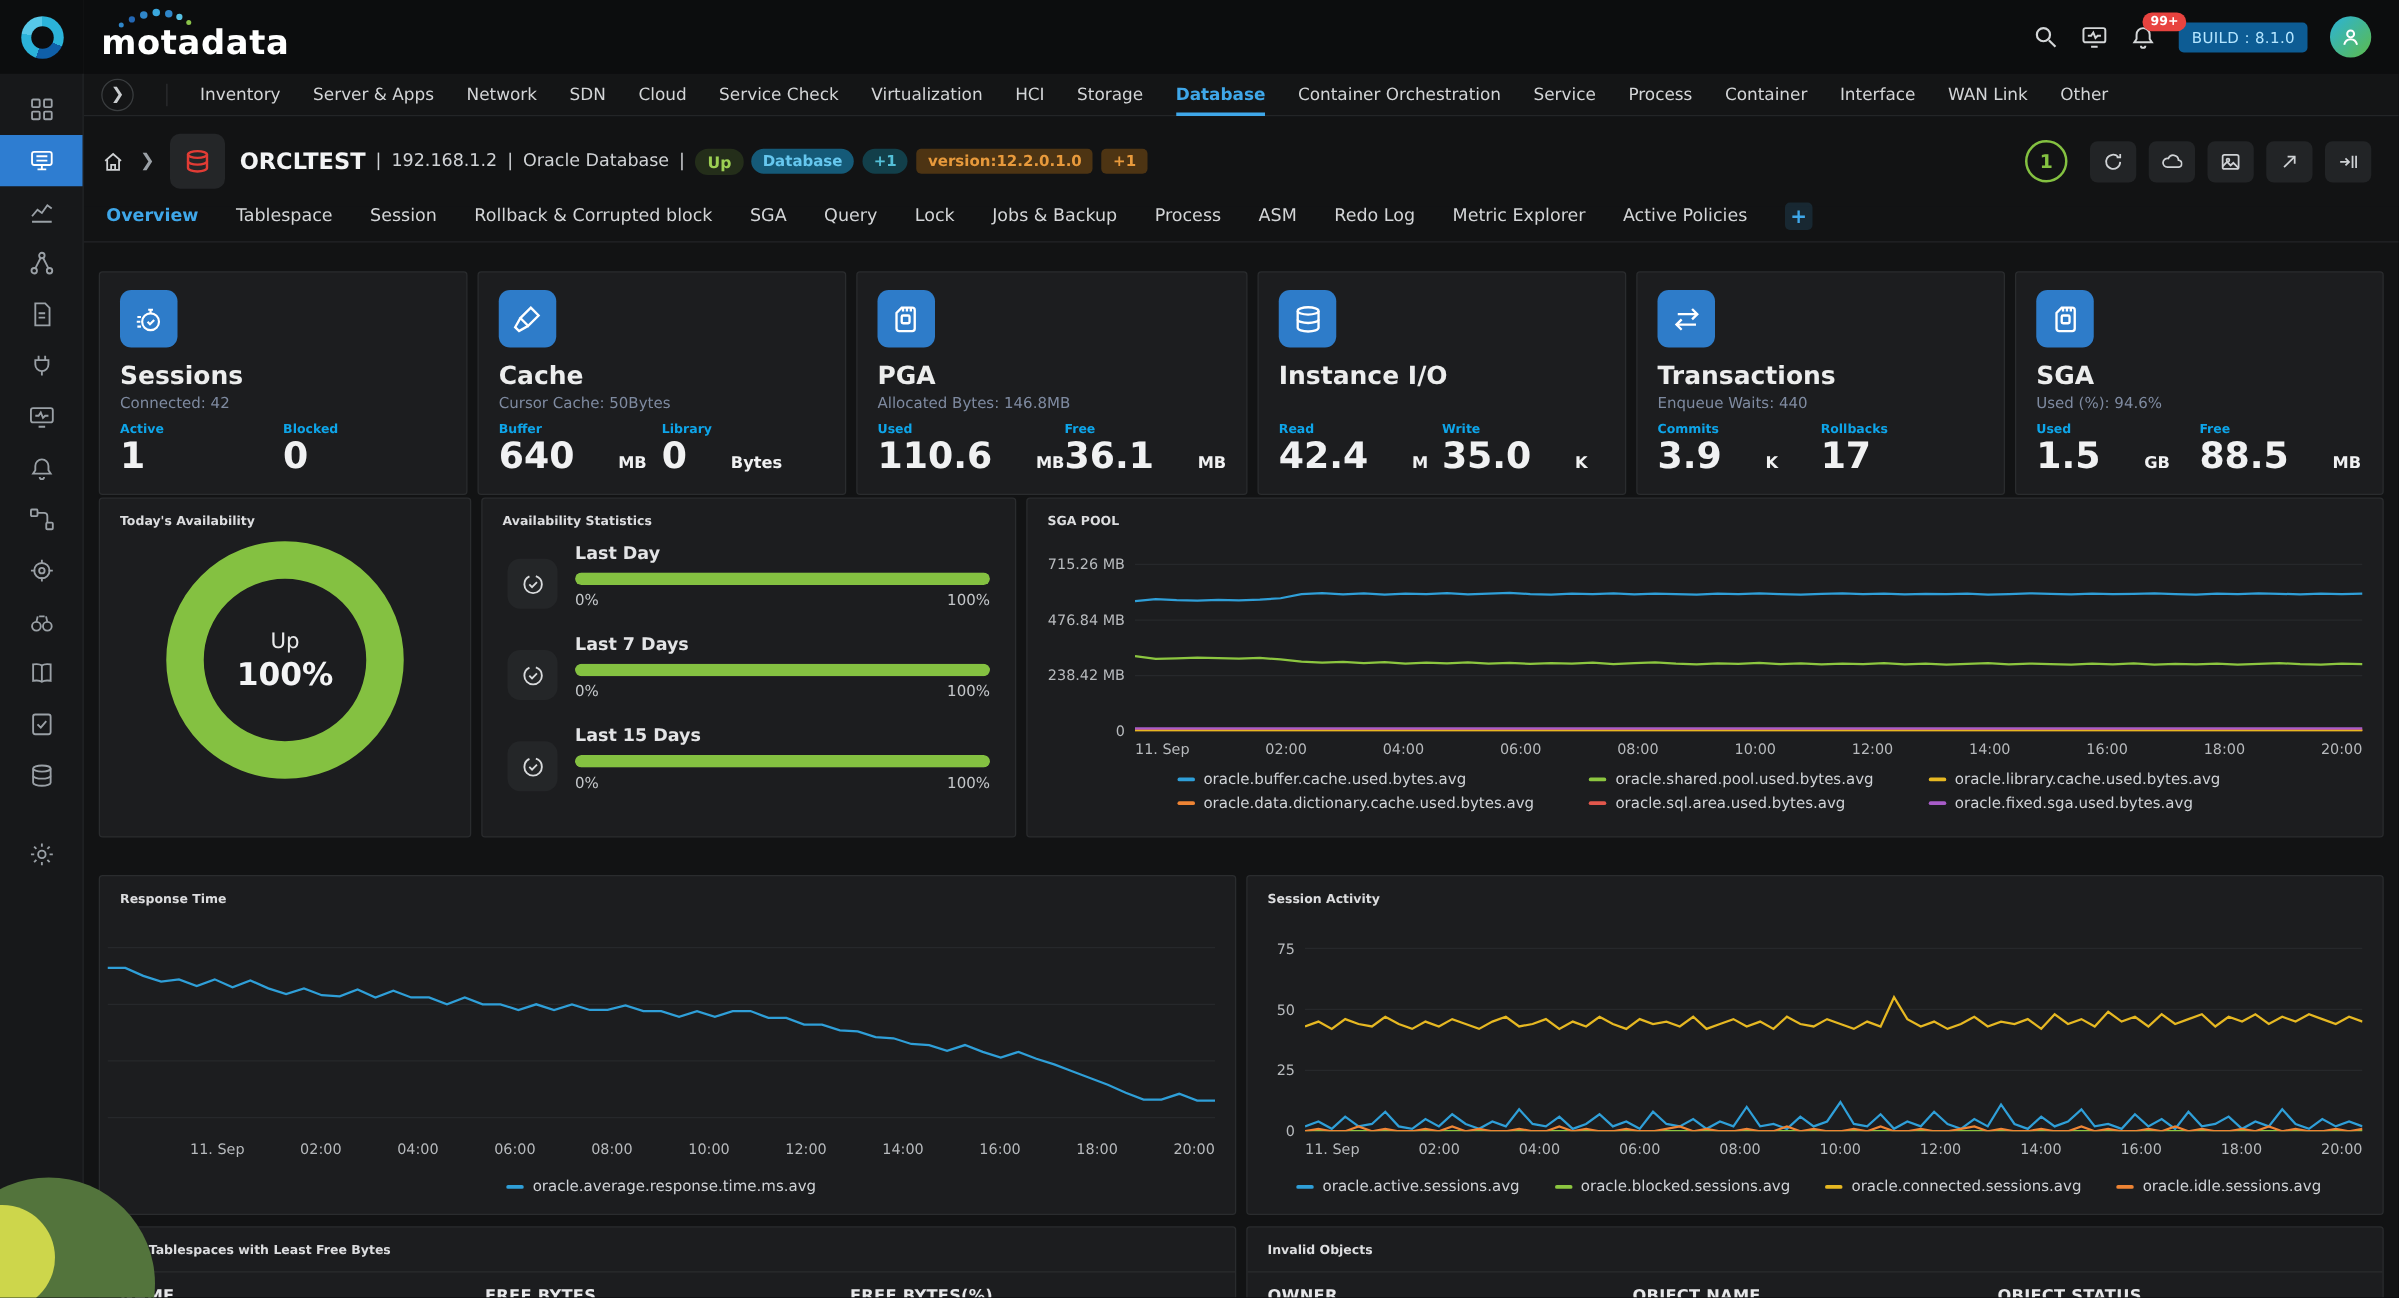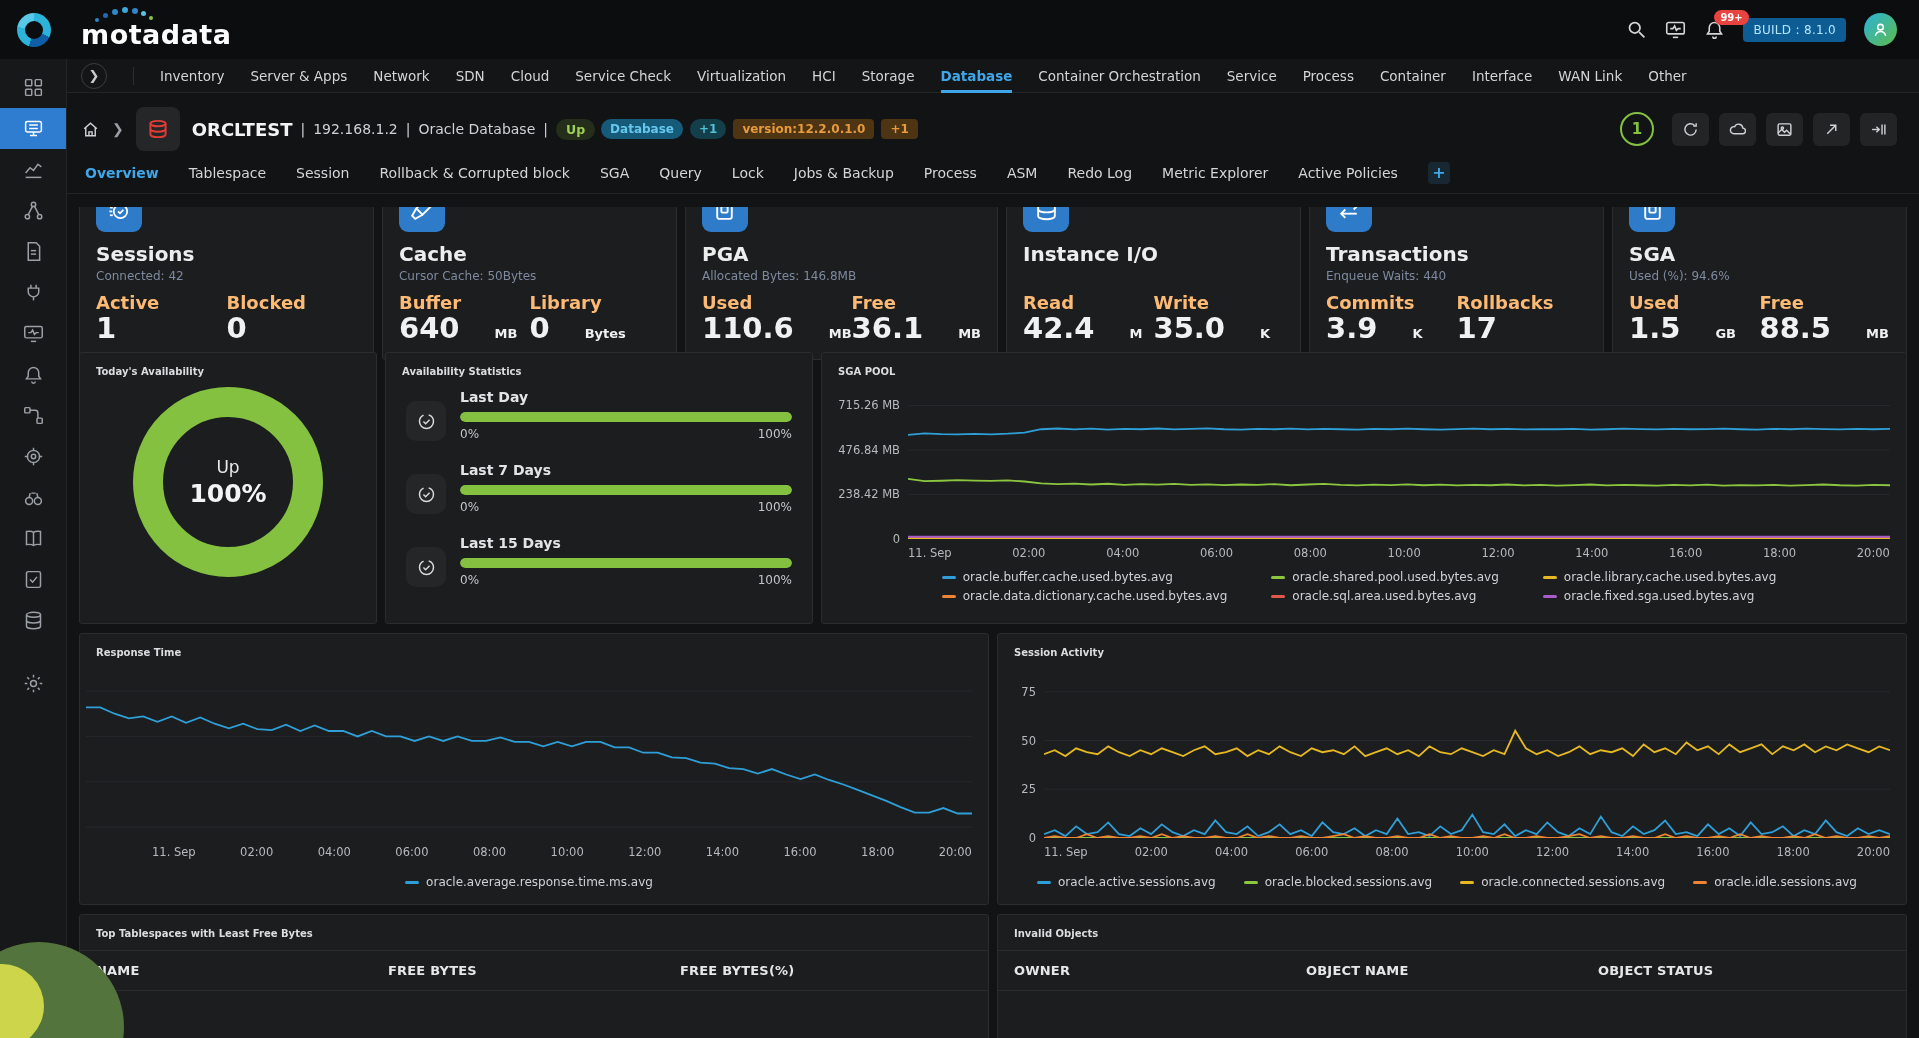--- a/index.html
+++ b/index.html
@@ -61,35 +61,35 @@
   .act-btn{width:37px;height:33px;background:#222426;border-radius:6px;color:#cfd2d5;display:flex;align-items:center;justify-content:center;cursor:pointer;}
   .act-btn svg{width:17px;height:17px;}
 
   
   .tabs{position:absolute;left:67px;right:0;top:152px;height:42px;border-bottom:1px solid #232527;display:flex;align-items:center;gap:30px;padding:0 18px;}
   .tab{font-size:14px;color:#d3d5d7;cursor:pointer;white-space:nowrap;}
   .tab.active{color:#3fa7e9;font-weight:700;}
   .tab-add{width:22px;height:22px;border-radius:4px;background:rgba(63,167,233,.14);color:#3fa7e9;font-size:16px;font-weight:700;display:flex;align-items:center;justify-content:center;cursor:pointer;}
 
   
-  .content{position:absolute;left:67px;right:0;top:207px;bottom:0;padding:10px 12px;display:flex;flex-direction:column;gap:9px;overflow:hidden;justify-content:center;}
+  .content{position:absolute;left:67px;right:0;top:207px;bottom:0;padding:10px 12px;display:flex;flex-direction:column;gap:9px;overflow:hidden;}
   .panel{background:#1c1d1f;border:1px solid #2a2c2e;border-radius:3px;}
   .row-cards{display:grid;grid-template-columns:repeat(6,1fr);gap:8px;height:172px;flex:none;}
   .row-avail{display:grid;grid-template-columns:298px 428px 1fr;gap:8px;height:272px;flex:none;}
-  .row-charts{display:grid;grid-template-columns:1fr 1fr;gap:8px;height:272px;flex:none;}
+  .row-charts{display:grid;grid-template-columns:1fr 1fr;gap:8px;height:272px;flex:none;margin-top:21px;}
   .row-tables{display:grid;grid-template-columns:1fr 1fr;gap:8px;flex:1;min-height:160px;}
 
   
   .card{padding:14px 16px;display:flex;flex-direction:column;}
   .card-ic{width:46px;height:46px;border-radius:9px;background:#2e7cc9;color:#fff;display:flex;align-items:center;justify-content:center;}
   .card-ic svg{width:25px;height:25px;}
   .card-title{font-size:20px;font-weight:700;color:#eceded;margin-top:10px;}
   .card-sub{font-size:12px;color:#7e8aa0;margin-top:3px;min-height:15px;}
   .card-metrics{display:grid;grid-template-columns:1fr 1fr;margin-top:8px;}
-  .m-label{font-size:18px;font-weight:700;color:#fdba74;}
+  .m-label{font-size:10px;font-weight:700;color:#0ea5e9;}
   .m-value{font-size:29px;font-weight:700;color:#f0f1f2;line-height:1.1;}
   .m-unit{font-size:13px;font-weight:700;margin-left:3px;padding-left:32px;}
 
   
   .panel-title{font-size:10px;font-weight:700;color:#dcdddf;padding:13px 16px 0 16px;}
   .donut-wrap{display:flex;align-items:center;justify-content:center;height:210px;}
   .donut{width:190px;height:190px;border-radius:50%;border:30px solid #84c141;display:flex;flex-direction:column;align-items:center;justify-content:center;}
   .donut .d1{font-size:17px;color:#e8e9ea;}
   .donut .d2{font-size:25px;font-weight:700;color:#f3f4f5;margin-top:2px;}
   .av-rows{padding:12px 20px 0 20px;display:flex;flex-direction:column;gap:21px;}

